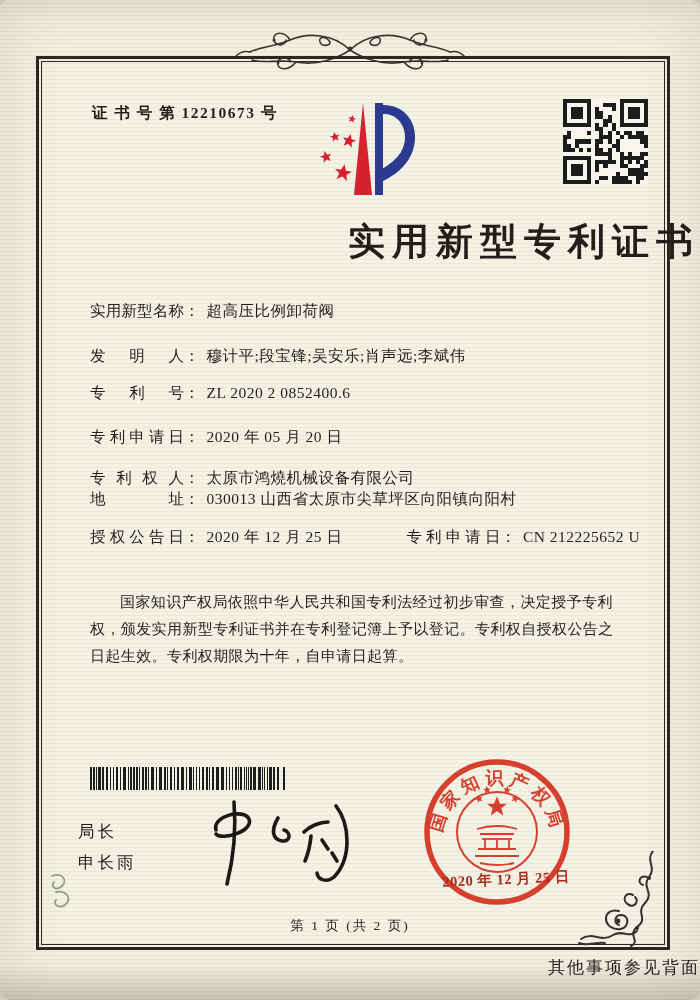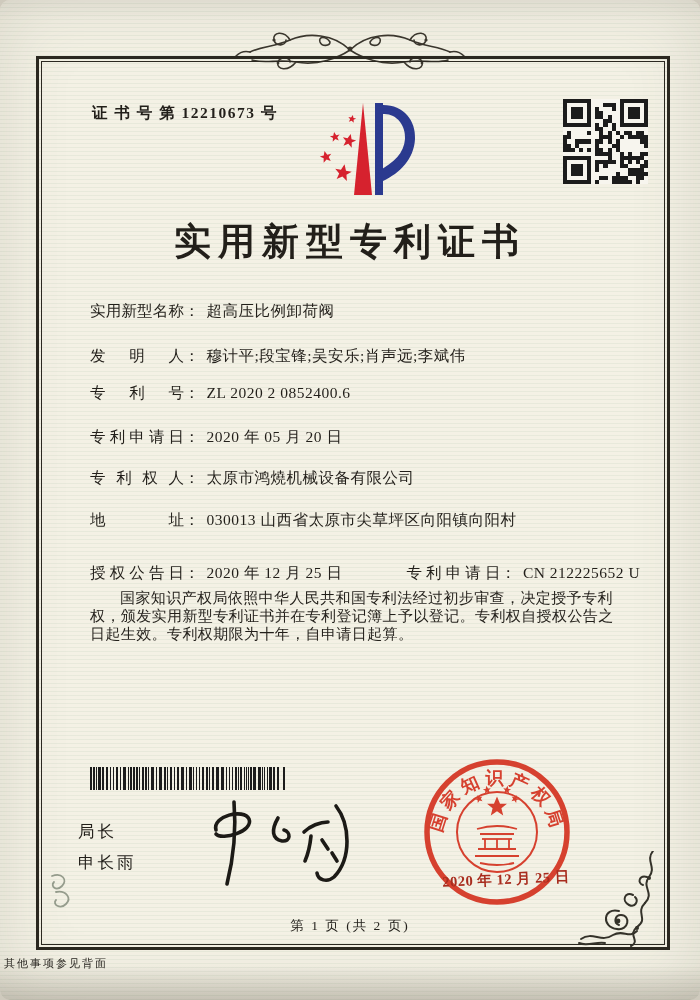--- a/index.html
+++ b/index.html
@@ -25,47 +25,47 @@
     border:3px solid #2b2820;
   }
   .frame .inner{
     position:absolute;left:2px;top:2px;right:2px;bottom:2px;
     border:1px solid #2b2820;
   }
   
   .cert-no{position:absolute;left:92px;top:103px;font-size:15.5px;letter-spacing:1.5px;font-weight:bold;}
   .logo{position:absolute;left:286px;top:97px;}
   .qr{position:absolute;left:563px;top:99px;width:85px;height:85px;}
-  .title{position:absolute;left:0;right:0;top:217px;text-align:center;
+  .title{position:absolute;left:0;right:0;top:217px;text-align:right;
          font-size:37px;font-weight:bold;letter-spacing:7px;}
   
   .rows{position:absolute;left:90px;top:300px;width:540px;font-size:15.5px;}
   .row{line-height:21px;white-space:nowrap;}
   .row:nth-child(1){margin-bottom:24px;font-family:Liberation Serif, serif;}
   .row:nth-child(2){margin-bottom:16px;}
   .row:nth-child(3){margin-bottom:23px;}
   .row:nth-child(4){margin-bottom:20px;}
-  .row:nth-child(5){margin-bottom:21px;}
-  .row:nth-child(6){margin-bottom:32px;}
+  .row:nth-child(5){}
+  .row:nth-child(6){margin-bottom:17px;}
   .lbl{display:inline-block;width:94px;text-align:justify;text-align-last:justify;vertical-align:top;}
   .colon{display:inline-block;margin-right:7px;}
   .val{letter-spacing:0.5px;}
   .pair2{margin-left:64px;}
   
   .body-text{position:absolute;left:90px;top:589px;width:524px;font-size:15px;}
-  .body-text p{margin:0;text-indent:2em;line-height:18px;letter-spacing:0.4px;}
+  .body-text p{margin:0;text-indent:2em;line-height:27px;letter-spacing:0.4px;}
   
   .barcode{position:absolute;left:90px;top:767px;}
   .official{position:absolute;left:78px;top:816px;font-size:16.5px;letter-spacing:3px;line-height:31px;}
   .signature{position:absolute;left:192px;top:796px;}
   .seal{position:absolute;left:420px;top:755px;opacity:0.96;}
   .seal-date{position:absolute;left:424px;top:870px;width:164px;text-align:center;
              font-size:14.5px;color:#a82c1e;letter-spacing:0.5px;transform:rotate(-2.5deg);font-weight:bold;}
   .page-info{position:absolute;left:0;right:0;top:917px;text-align:center;font-size:13.5px;letter-spacing:2px;}
-  .back-note{position:absolute;left:4px;right:0;top:956px;text-align:left;font-size:11px;letter-spacing:2px;}
+  .back-note{position:absolute;left:13px;right:0;top:956px;text-align:right;font-size:17px;letter-spacing:2px;}
   
   .ornament-top{position:absolute;left:234px;top:16px;}
   .corner-flourish{position:absolute;left:577px;top:851px;}
   .left-curl{position:absolute;left:48px;top:866px;opacity:.55;}
 </style>
 </head>
 <body>
 
 <div class="page">
 

